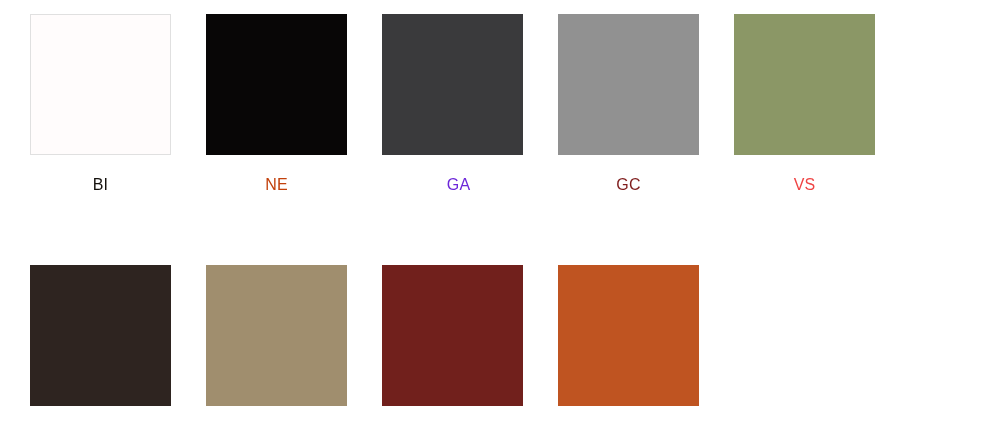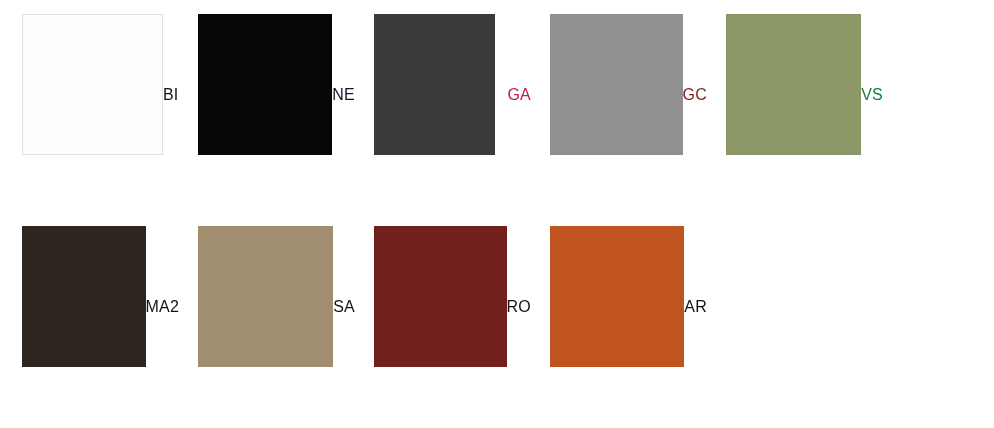--- a/index.html
+++ b/index.html
@@ -30,21 +30,21 @@
     box-sizing: border-box;
   }
 
   #swatch-row-1 { padding-top: 14px; }
   #swatch-row-2 { padding-top: 71px; }
 
   .swatch-cell {
     width: 157px;
     margin-right: 19px;
     display: flex;
-    flex-direction: row;
+    flex-direction: column;
     align-items: center;
   }
 
   .swatch-chip {
     width: 141px;
     height: 141px;
     box-sizing: border-box;
     display: block;
   }
 
@@ -71,37 +71,37 @@
 
   <div class="swatch-row" id="swatch-row-1">
 
     <div class="swatch-cell">
       <div class="swatch-chip has-border" style="background-color: rgb(255, 252, 252); border-color: rgb(224, 224, 224);"></div>
       <div class="swatch-label" style="color: rgb(21, 17, 13);">BI</div>
     </div>
 
     <div class="swatch-cell">
       <div class="swatch-chip" style="background-color: rgb(8, 6, 6);"></div>
-      <div class="swatch-label" style="color: #0f172a;">NE</div>
+      <div class="swatch-label" style="color: #c2410c;">NE</div>
     </div>
 
     <div class="swatch-cell">
       <div class="swatch-chip" style="background-color: rgb(58, 58, 60);"></div>
-      <div class="swatch-label" style="color: #be185d; margin-left: 12px;">GA</div>
+      <div class="swatch-label" style="color: #6d28d9; margin-left: 12px;">GA</div>
     </div>
 
     <div class="swatch-cell">
       <div class="swatch-chip" style="background-color: rgb(145, 145, 145);"></div>
       <div class="swatch-label" style="color: #7f1d1d;">GC</div>
     </div>
 
 
     <div class="swatch-cell">
       <div class="swatch-chip" style="background-color: rgb(139, 151, 102);"></div>
-      <div class="swatch-label" style="color: #15803d;">VS</div>
+      <div class="swatch-label" style="color: #ef4444;">VS</div>
     </div>
 
   </div>
 
   <div class="swatch-row" id="swatch-row-2">
 
     <div class="swatch-cell">
       <div class="swatch-chip" style="background-color: rgb(46, 36, 32);"></div>
       <div class="swatch-label" style="color: rgb(21, 17, 13);">MA2</div>
     </div>

